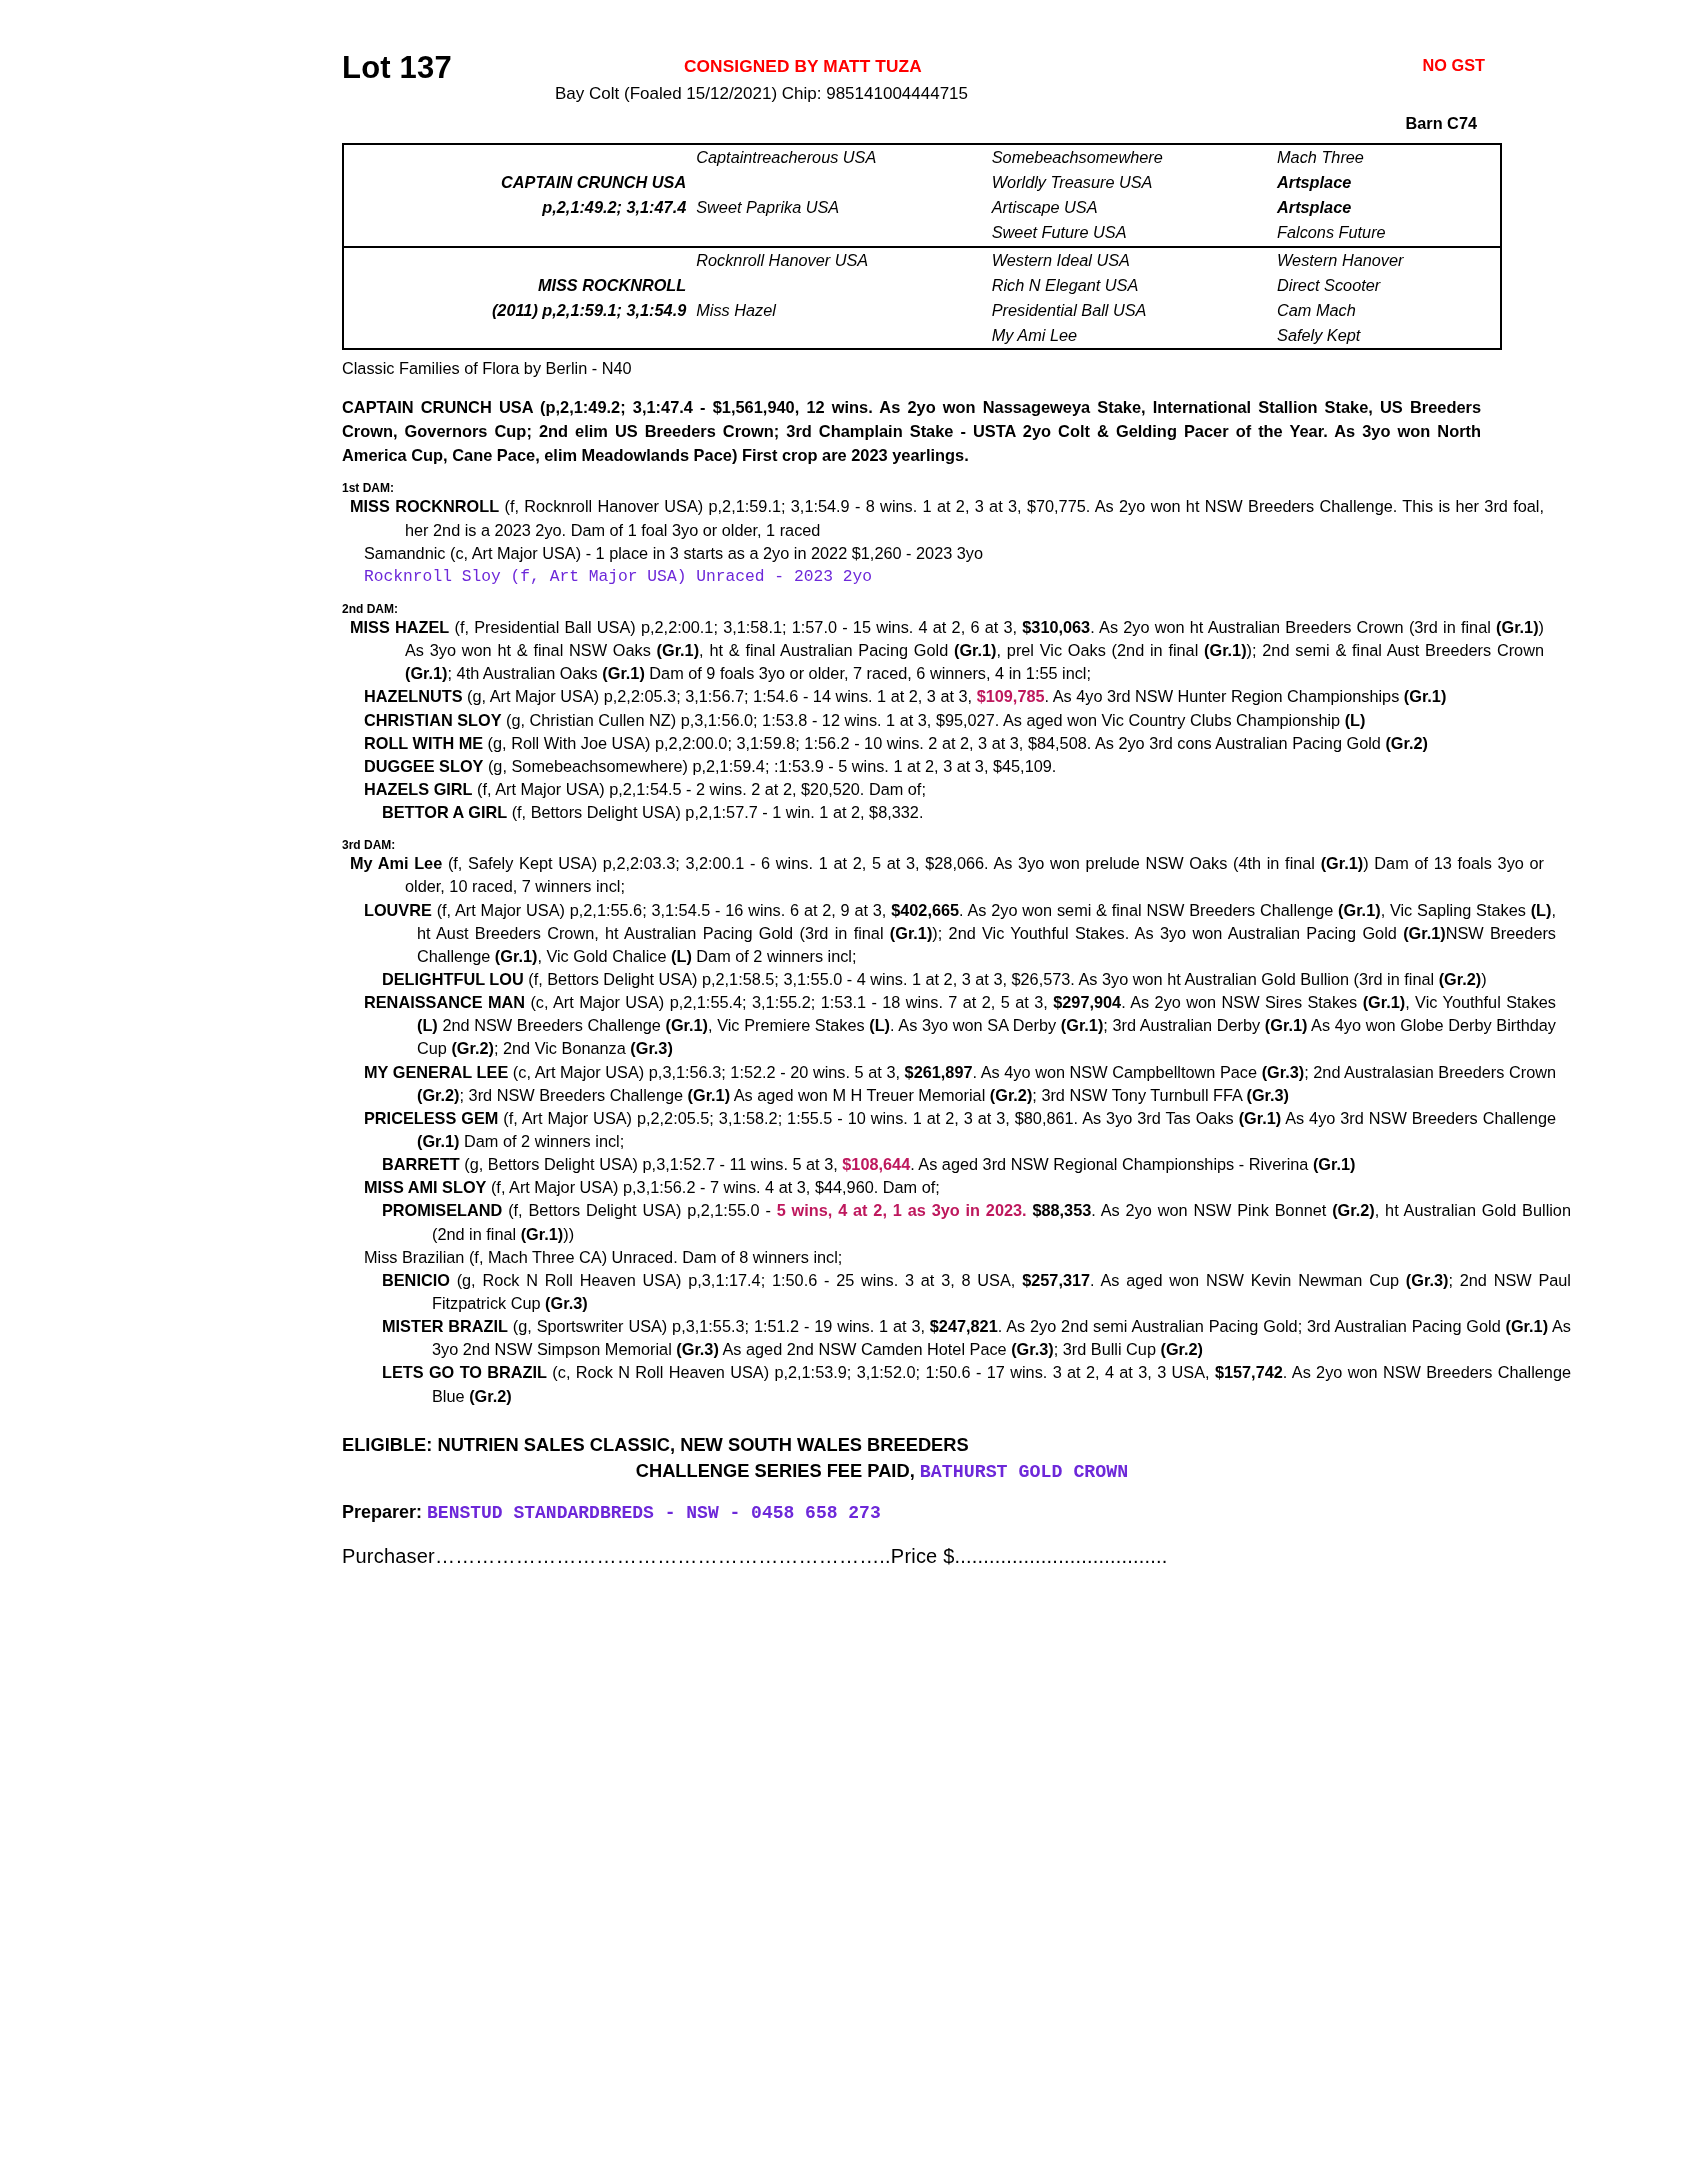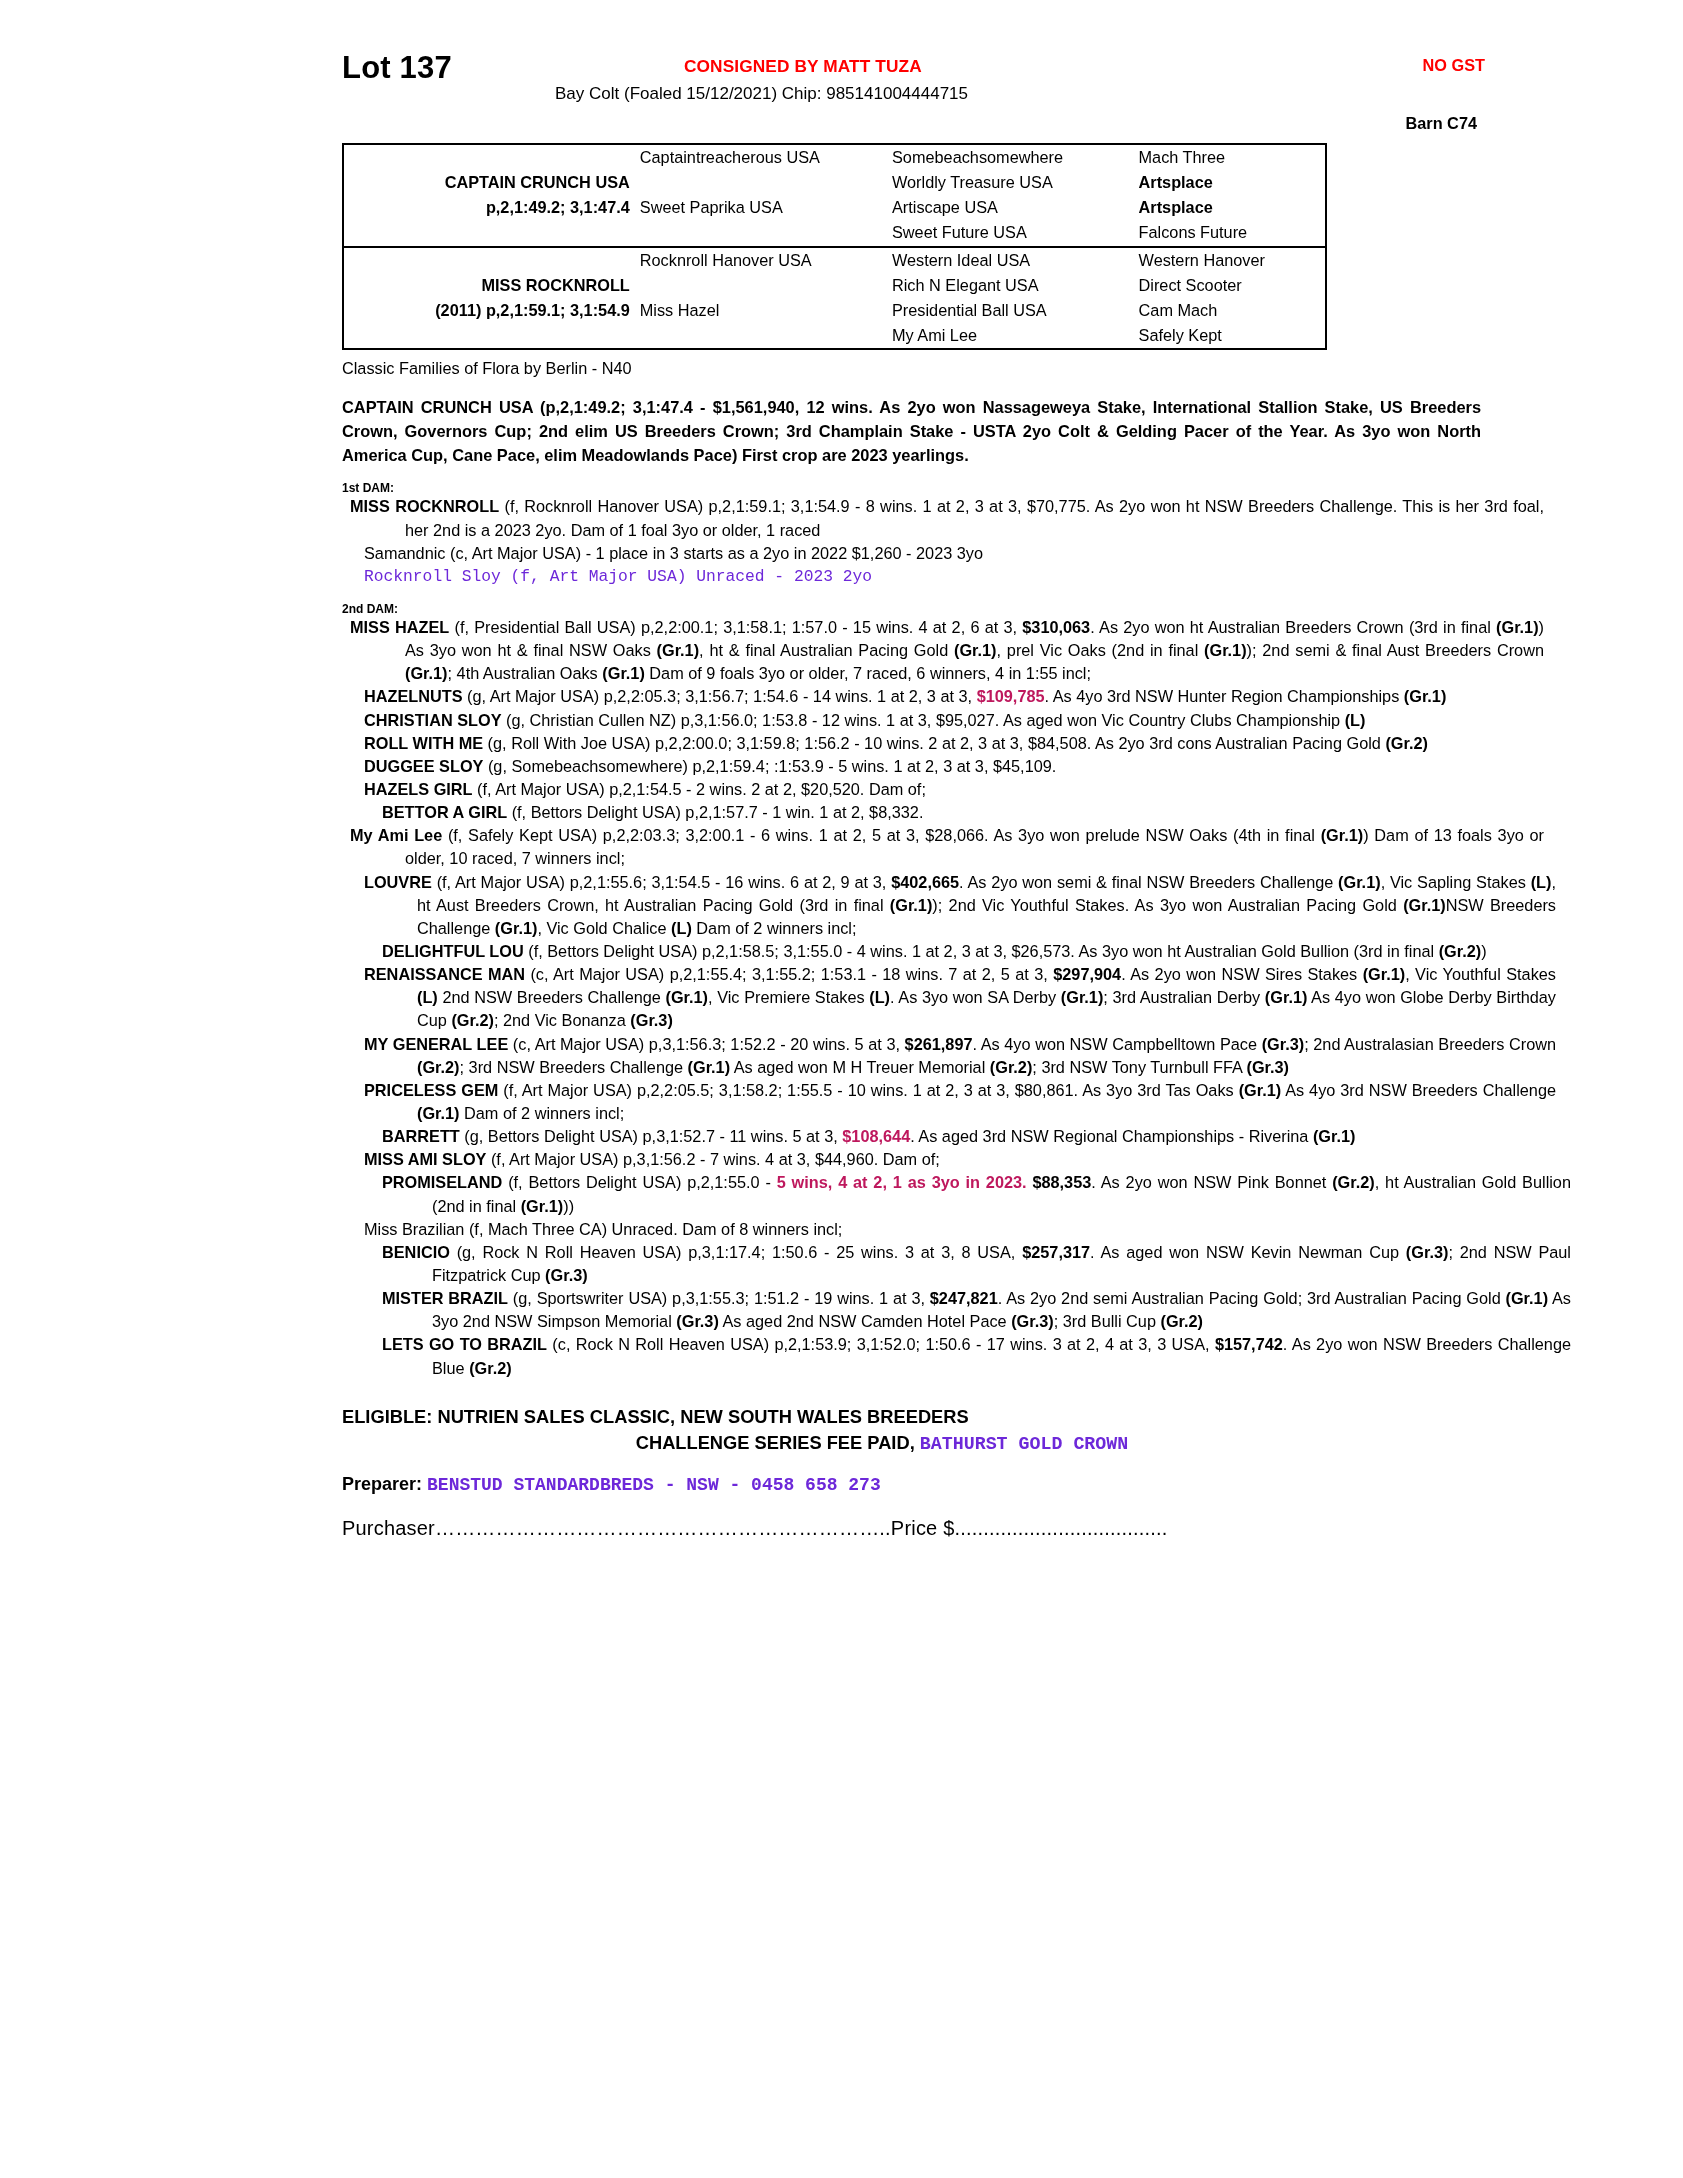--- a/index.html
+++ b/index.html
@@ -60,23 +60,24 @@
     position: absolute;
     right: 8px;
     top: 74px;
     font-size: 16.3px;
     font-weight: bold;
   }
   
   .ped-wrap {
     margin-top: 8px;
     border: 2px solid #000;
-    width: 985px;
+    width: 1160px;
     margin-left: 0;
     box-sizing: border-box;
+    font-style: italic;
   }
   table.ped {
     border-collapse: collapse;
     width: 100%;
     font-size: 16.3px;
   }
   table.ped td {
     padding: 1px 4px 1px 6px;
     vertical-align: middle;
     line-height: 1.42;
@@ -224,20 +225,21 @@
   </div>
   <div id="second-dam-progeny">
       <div class="para hang2"><span class="b">HAZELNUTS</span><span> (g, Art Major USA) p,2,2:05.3; 3,1:56.7; 1:54.6 - 14 wins. 1 at 2, 3 at 3, </span><span class="redb">$109,785</span><span>. As 4yo 3rd NSW Hunter Region Championships </span><span class="b">(Gr.1)</span></div>
       <div class="para hang2"><span class="b">CHRISTIAN SLOY</span><span> (g, Christian Cullen NZ) p,3,1:56.0; 1:53.8 - 12 wins. 1 at 3, $95,027. As aged won Vic Country Clubs Championship </span><span class="b">(L)</span></div>
       <div class="para hang2"><span class="b">ROLL WITH ME</span><span> (g, Roll With Joe USA) p,2,2:00.0; 3,1:59.8; 1:56.2 - 10 wins. 2 at 2, 3 at 3, $84,508. As 2yo 3rd cons Australian Pacing Gold </span><span class="b">(Gr.2)</span></div>
       <div class="para hang2"><span class="b">DUGGEE SLOY</span><span> (g, Somebeachsomewhere) p,2,1:59.4; :1:53.9 - 5 wins. 1 at 2, 3 at 3, $45,109.</span></div>
       <div class="para hang2"><span class="b">HAZELS GIRL</span><span> (f, Art Major USA) p,2,1:54.5 - 2 wins. 2 at 2, $20,520. Dam of;</span></div>
       <div class="para hang3"><span class="b">BETTOR A GIRL</span><span> (f, Bettors Delight USA) p,2,1:57.7 - 1 win. 1 at 2, $8,332.</span></div>
     </div>
 
+  <div class="dam-head">3rd DAM:</div>
   <div class="para hang1">
     <span class="b">My Ami Lee</span><span id="third-dam-main"><span> (f, Safely Kept USA) p,2,2:03.3; 3,2:00.1 - 6 wins. 1 at 2, 5 at 3, $28,066. As 3yo won prelude NSW Oaks (4th in final </span><span class="b">(Gr.1)</span><span>) Dam of 13 foals 3yo or older, 10 raced, 7 winners incl;</span></span>
   </div>
   <div id="third-dam-progeny">
       <div class="para hang2"><span class="b">LOUVRE</span><span> (f, Art Major USA) p,2,1:55.6; 3,1:54.5 - 16 wins. 6 at 2, 9 at 3, </span><span class="b">$402,665</span><span>. As 2yo won semi &amp; final NSW Breeders Challenge </span><span class="b">(Gr.1)</span><span>, Vic Sapling Stakes </span><span class="b">(L)</span><span>, ht Aust Breeders Crown, ht Australian Pacing Gold (3rd in final </span><span class="b">(Gr.1)</span><span>); 2nd Vic Youthful Stakes. As 3yo won Australian Pacing Gold </span><span class="b">(Gr.1)</span><span>NSW Breeders Challenge </span><span class="b">(Gr.1)</span><span>, Vic Gold Chalice </span><span class="b">(L)</span><span> Dam of 2 winners incl;</span></div>
       <div class="para hang3"><span class="b">DELIGHTFUL LOU</span><span> (f, Bettors Delight USA) p,2,1:58.5; 3,1:55.0 - 4 wins. 1 at 2, 3 at 3, $26,573. As 3yo won ht Australian Gold Bullion (3rd in final </span><span class="b">(Gr.2)</span><span>)</span></div>
       <div class="para hang2"><span class="b">RENAISSANCE MAN</span><span> (c, Art Major USA) p,2,1:55.4; 3,1:55.2; 1:53.1 - 18 wins. 7 at 2, 5 at 3, </span><span class="b">$297,904</span><span>. As 2yo won NSW Sires Stakes </span><span class="b">(Gr.1)</span><span>, Vic Youthful Stakes </span><span class="b">(L)</span><span> 2nd NSW Breeders Challenge </span><span class="b">(Gr.1)</span><span>, Vic Premiere Stakes </span><span class="b">(L)</span><span>. As 3yo won SA Derby </span><span class="b">(Gr.1)</span><span>; 3rd Australian Derby </span><span class="b">(Gr.1)</span><span> As 4yo won Globe Derby Birthday Cup </span><span class="b">(Gr.2)</span><span>; 2nd Vic Bonanza </span><span class="b">(Gr.3)</span></div>
       <div class="para hang2"><span class="b">MY GENERAL LEE</span><span> (c, Art Major USA) p,3,1:56.3; 1:52.2 - 20 wins. 5 at 3, </span><span class="b">$261,897</span><span>. As 4yo won NSW Campbelltown Pace </span><span class="b">(Gr.3)</span><span>; 2nd Australasian Breeders Crown </span><span class="b">(Gr.2)</span><span>; 3rd NSW Breeders Challenge </span><span class="b">(Gr.1)</span><span> As aged won M H Treuer Memorial </span><span class="b">(Gr.2)</span><span>; 3rd NSW Tony Turnbull FFA </span><span class="b">(Gr.3)</span></div>
       <div class="para hang2"><span class="b">PRICELESS GEM</span><span> (f, Art Major USA) p,2,2:05.5; 3,1:58.2; 1:55.5 - 10 wins. 1 at 2, 3 at 3, $80,861. As 3yo 3rd Tas Oaks </span><span class="b">(Gr.1)</span><span> As 4yo 3rd NSW Breeders Challenge </span><span class="b">(Gr.1)</span><span> Dam of 2 winners incl;</span></div>
       <div class="para hang3"><span class="b">BARRETT</span><span> (g, Bettors Delight USA) p,3,1:52.7 - 11 wins. 5 at 3, </span><span class="redb">$108,644</span><span>. As aged 3rd NSW Regional Championships - Riverina </span><span class="b">(Gr.1)</span></div>

